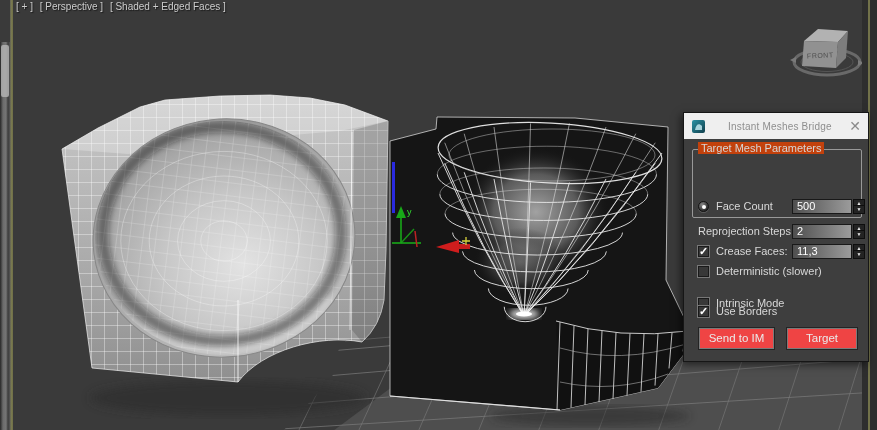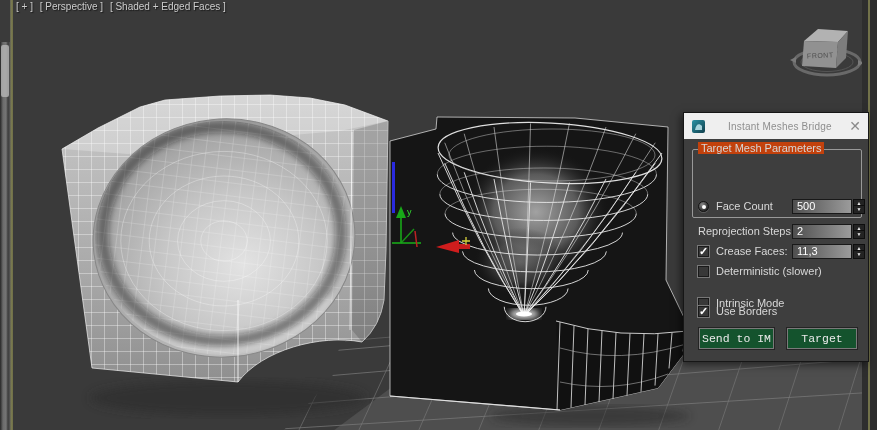--- a/index.html
+++ b/index.html
@@ -40,22 +40,22 @@
   .cb .glyph{display:none;}
   .cb.on .glyph{display:block;position:absolute;left:0px;top:-3px;color:#fff;font-size:11px;font-weight:bold;}
   .lbl{position:absolute;left:32px;top:0;}
   .spinfield{position:absolute;left:108px;width:60px;height:15px;
     background:linear-gradient(90deg,#4f4f4f,#9b9b9b);border:1px solid #191919;
     color:#fff;padding-left:4px;line-height:13px;}
   .spinfield.bright{background:linear-gradient(90deg,#7e7e7e,#b4b4b4);}
   .spinner{position:absolute;left:169px;width:12px;height:15px;border:1px solid #0e0e0e;background:#232323;}
   .spinner div{height:6px;line-height:6px;text-align:center;font-size:5px;color:#e8e8e8;cursor:pointer;}
   .spinner div:first-child{border-bottom:1px solid #0e0e0e;}
-  .btn{position:absolute;top:215px;height:21px;background:#14532d;border:1px solid #7a7a7a;
-    outline:1px solid #242424;color:#eaeaea;text-align:center;line-height:19px;font-size:11.5px;cursor:pointer;font-family:Liberation Mono, monospace;}
+  .btn{position:absolute;top:215px;height:21px;background:#ef4444;border:1px solid #7a7a7a;
+    outline:1px solid #242424;color:#eaeaea;text-align:center;line-height:19px;font-size:11.5px;cursor:pointer;}
 </style>
 </head>
 <body>
 
 <div class="stage">
 
   <svg class="scene" width="877" height="430">
     <defs>
       <pattern id="quadgrid" patternUnits="userSpaceOnUse" width="13" height="13">
         <path d="M13,0 H0 V13" fill="none" stroke="#ffffff" stroke-width="0.9" stroke-opacity="0.8"></path>

